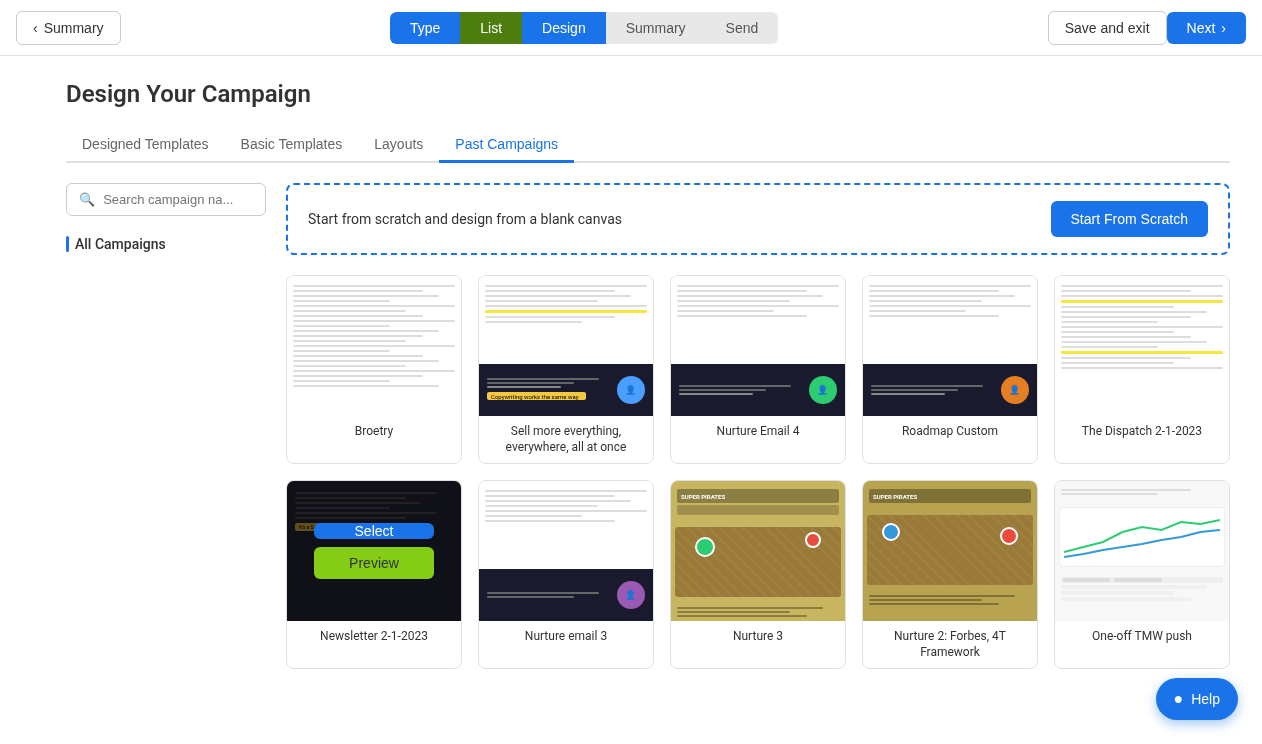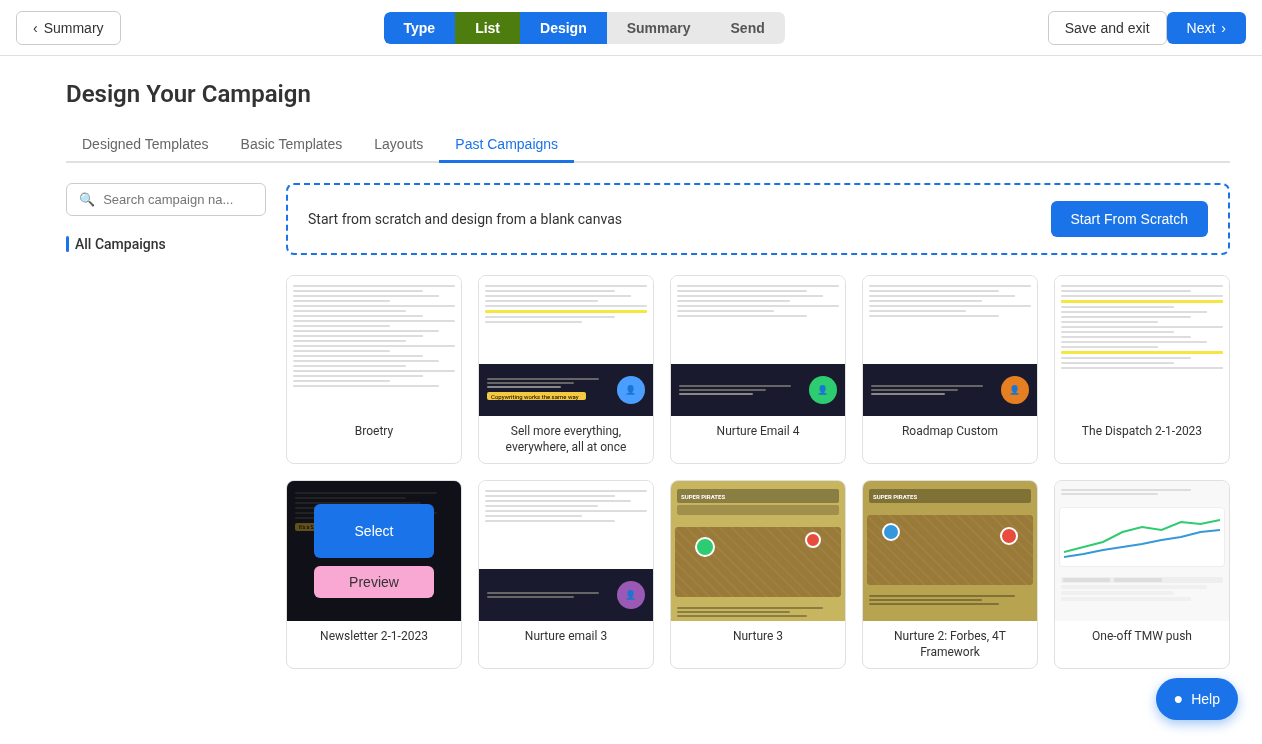--- a/index.html
+++ b/index.html
@@ -17,21 +17,21 @@
     }
     .prev-btn {
       display: flex; align-items: center; gap: 6px;
       border: 1px solid #ccc; background: #fff; border-radius: 6px;
       padding: 8px 16px; cursor: pointer; font-size: 14px; color: #333;
     }
     .step-tabs {
       display: flex; align-items: center; border-radius: 6px; overflow: hidden;
     }
     .step-tab {
-      padding: 8px 20px; font-size: 14px; font-weight: 700; cursor: pointer;
+      padding: 8px 20px; font-size: 14px; font-weight: 400; cursor: pointer;
       border: none; display: flex; align-items: center; gap: 4px;
     }
     .step-tab.active { background: #1a73e8; color: #fff; }
     .step-tab.inactive { background: #e8e8e8; color: #555; }
     .right-btns { display: flex; gap: 0; align-items: center; }
     .save-exit-btn {
       border: 1px solid #ccc; background: #fff; border-radius: 6px;
       padding: 8px 16px; cursor: pointer; font-size: 14px; color: #333;
     }
     .next-btn {
@@ -105,24 +105,24 @@
       overflow: hidden; position: relative;
     }
     .card-overlay {
       position: absolute; top: 0; left: 0; right: 0; bottom: 0;
       background: rgba(0,0,0,0.6); opacity: 0;
       display: flex; flex-direction: column; align-items: center; justify-content: center;
       gap: 8px; transition: opacity 0.2s;
     }
     .overlay-select-btn {
       background: #1a73e8; color: #fff; border: none; border-radius: 6px;
-      padding: 19px 24px; cursor: pointer; font-size: 14px; font-weight: 500; width: 120px;
+      padding: 0 24px; cursor: pointer; font-size: 14px; font-weight: 500; width: 120px;
     }
     .overlay-preview-btn {
-      background: #f9a8d4; color: #333; border: none; border-radius: 6px;
+      background: #84cc16; color: #333; border: none; border-radius: 6px;
       padding: 8px 24px; cursor: pointer; font-size: 14px; width: 120px;
     }
     
     .template-card.selected .card-overlay { opacity: 1; }
 
     .card-name { padding: 8px; font-size: 12px; color: #333; text-align: center; line-height: 1.3; }
 
     
     .thumb-broetry { background: #fff; }
 

